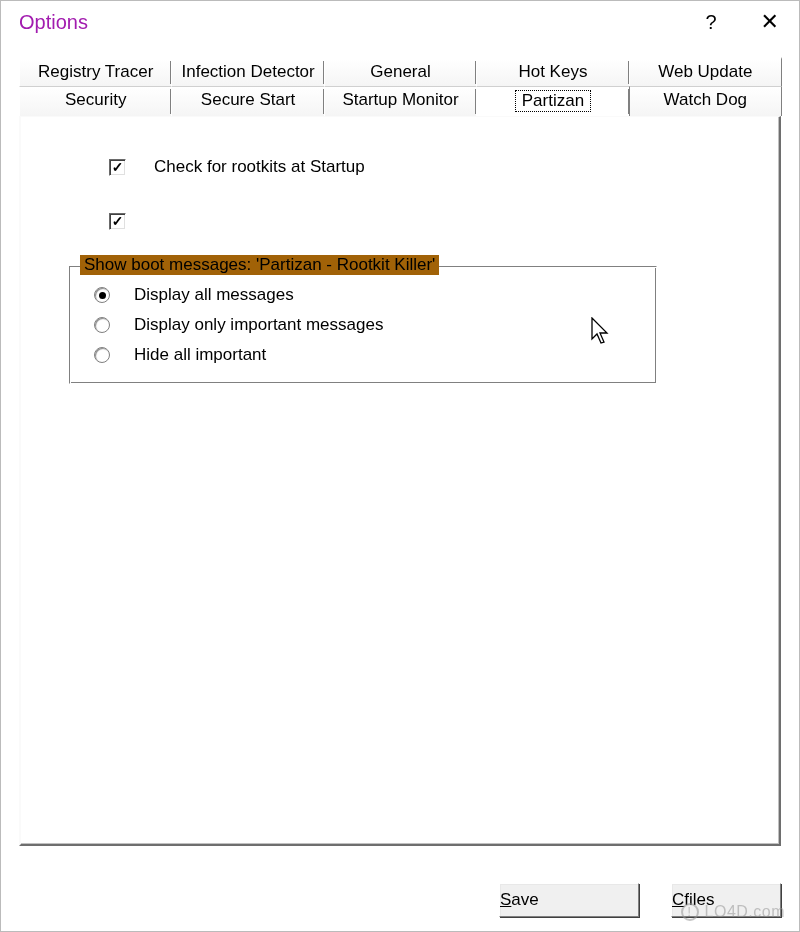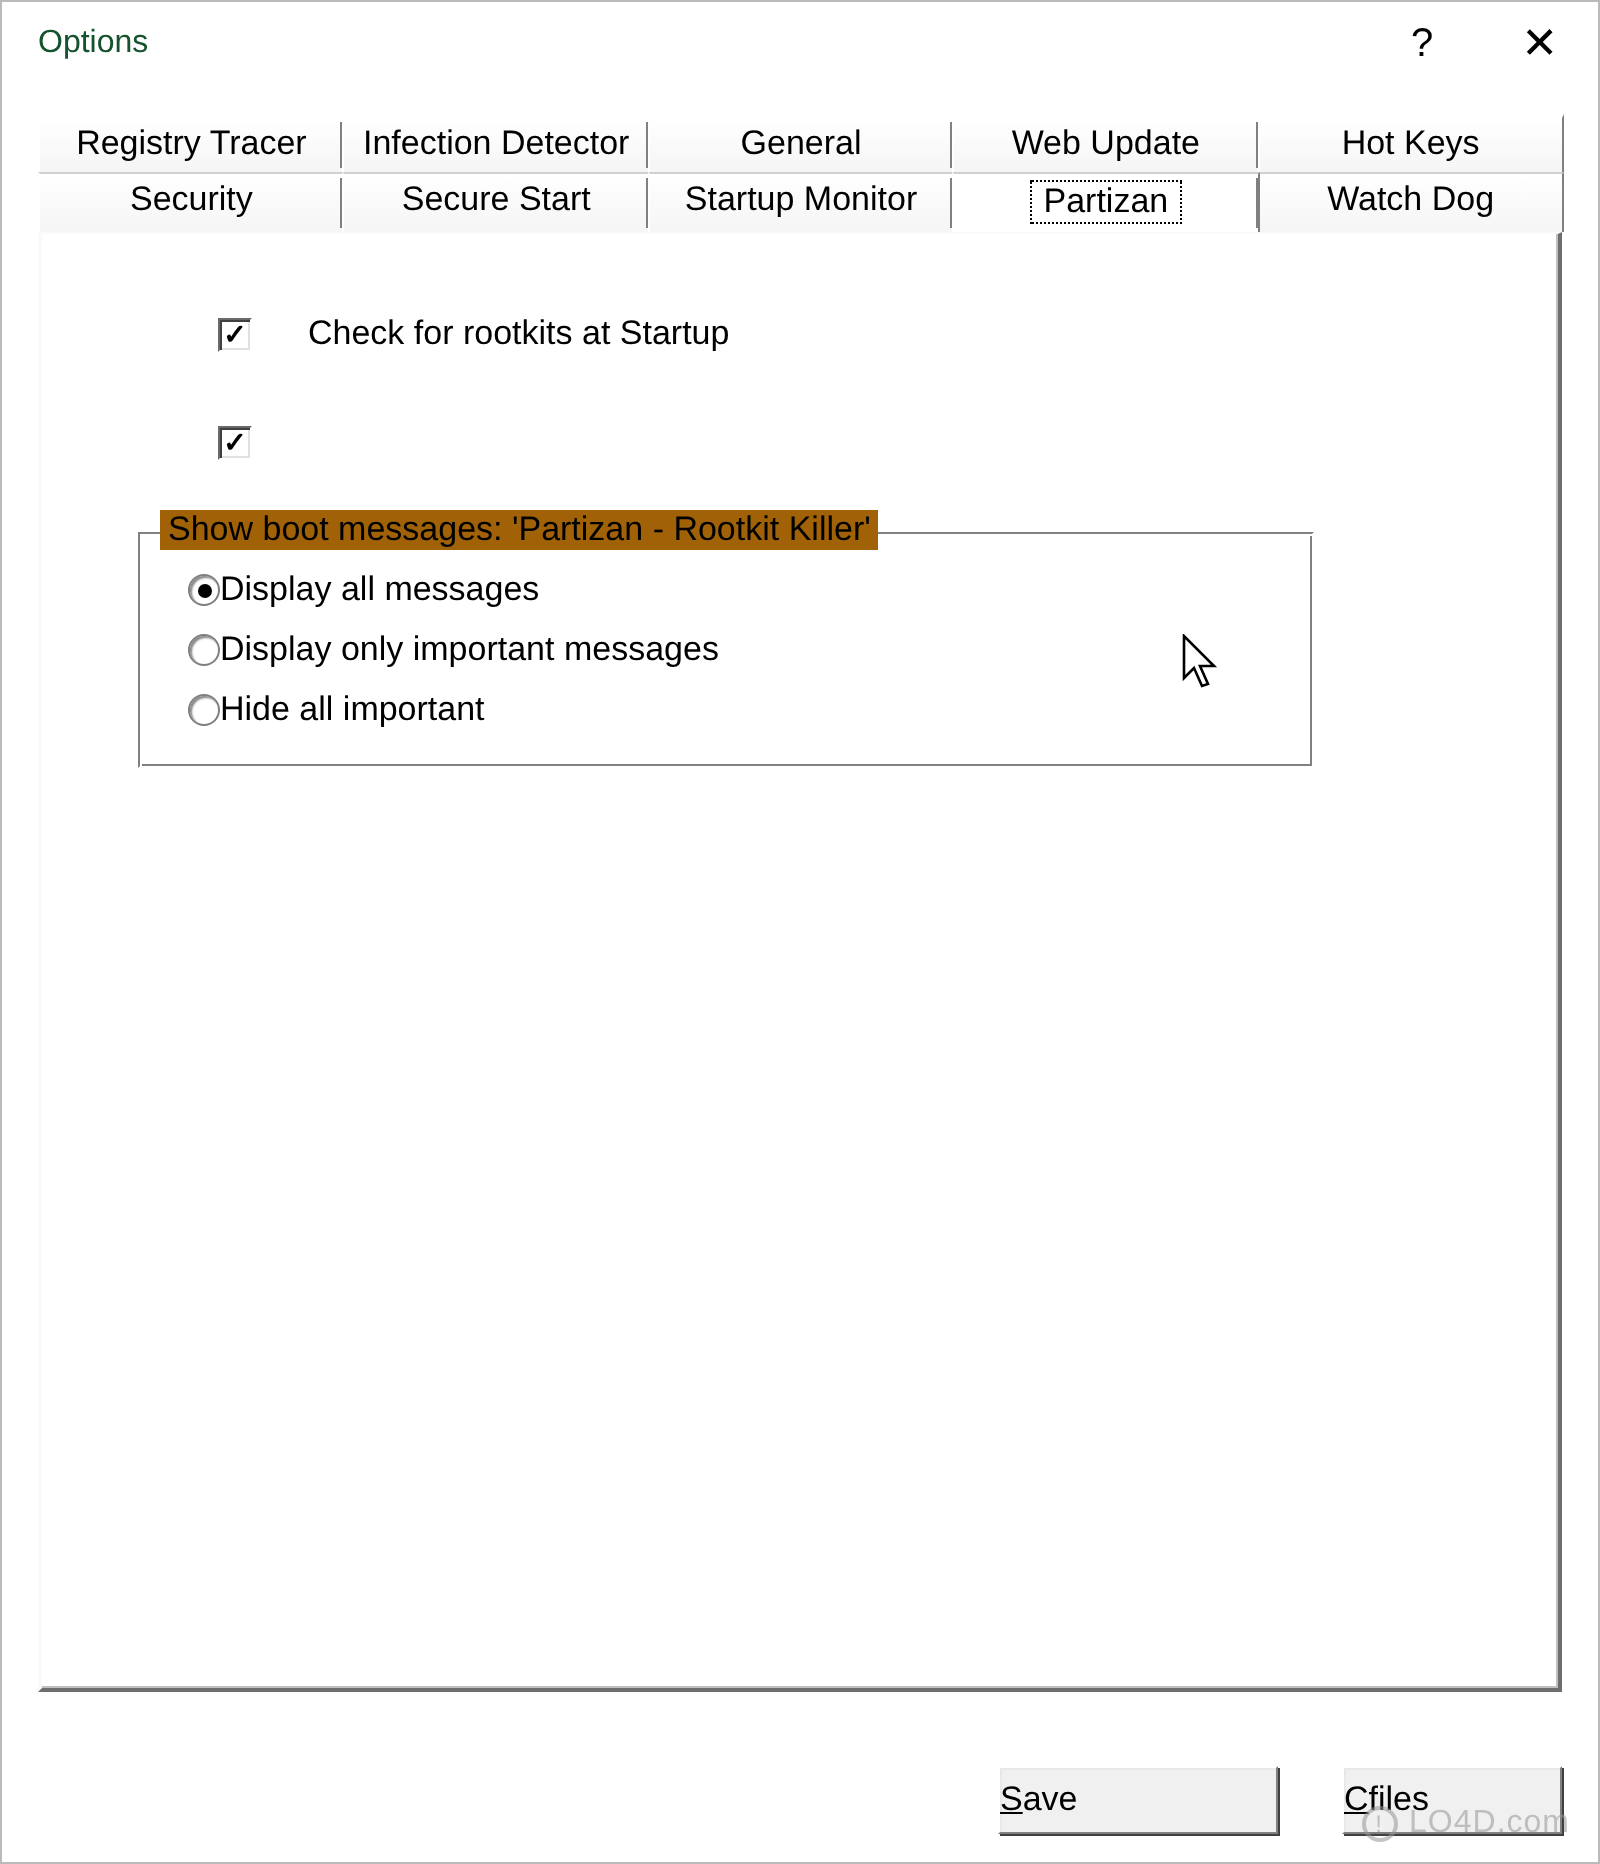--- a/index.html
+++ b/index.html
@@ -20,22 +20,22 @@
       position: relative;
     }
     .titlebar {
       display: flex;
       align-items: center;
       justify-content: space-between;
       padding: 6px 12px 8px 18px;
       height: 44px;
     }
     .titlebar-title {
-      font-size: 16px;
-      color: #14532d;
+      font-size: 20px;
+      color: #a21caf;
     }
     .titlebar-controls {
       display: flex;
       gap: 28px;
       align-items: center;
     }
     .titlebar-btn {
       font-size: 20px;
       color: #000;
       cursor: default;
@@ -140,21 +140,21 @@
       position: absolute;
       top: -12px;
       left: 10px;
       background: #a16207;
       padding: 0 4px;
       font-size: 17px;
     }
     .radio-row {
       display: flex;
       align-items: center;
-      gap: 0;
+      gap: 24px;
       padding: 4px 0 6px 8px;
       cursor: default;
     }
     .radio {
       width: 16px; height: 16px;
       border-radius: 50%;
       border: 1px solid #808080;
       box-shadow: inset 1px 1px 1px #888, inset -1px -1px 0 #fff;
       background: #fff;
       display: inline-flex;
@@ -229,22 +229,22 @@
       <div class="titlebar-btn">?</div>
       <div class="titlebar-btn close">✕</div>
     </div>
   </div>
 
   <div class="client-area">
     <div class="tabs-row row1">
       <div class="tab"><span class="tab-label">Registry Tracer</span></div>
       <div class="tab"><span class="tab-label">Infection Detector</span></div>
       <div class="tab"><span class="tab-label">General</span></div>
+      <div class="tab"><span class="tab-label">Hot Keys</span></div>
       <div class="tab"><span class="tab-label">Web Update</span></div>
-      <div class="tab"><span class="tab-label">Hot Keys</span></div>
     </div>
     <div class="tabs-row row2">
       <div class="tab"><span class="tab-label">Security</span></div>
       <div class="tab"><span class="tab-label">Secure Start</span></div>
       <div class="tab"><span class="tab-label">Startup Monitor</span></div>
       <div class="tab selected"><span class="tab-label">Partizan</span></div>
       <div class="tab"><span class="tab-label">Watch Dog</span></div>
     </div>
 
     <div class="tab-panel">

